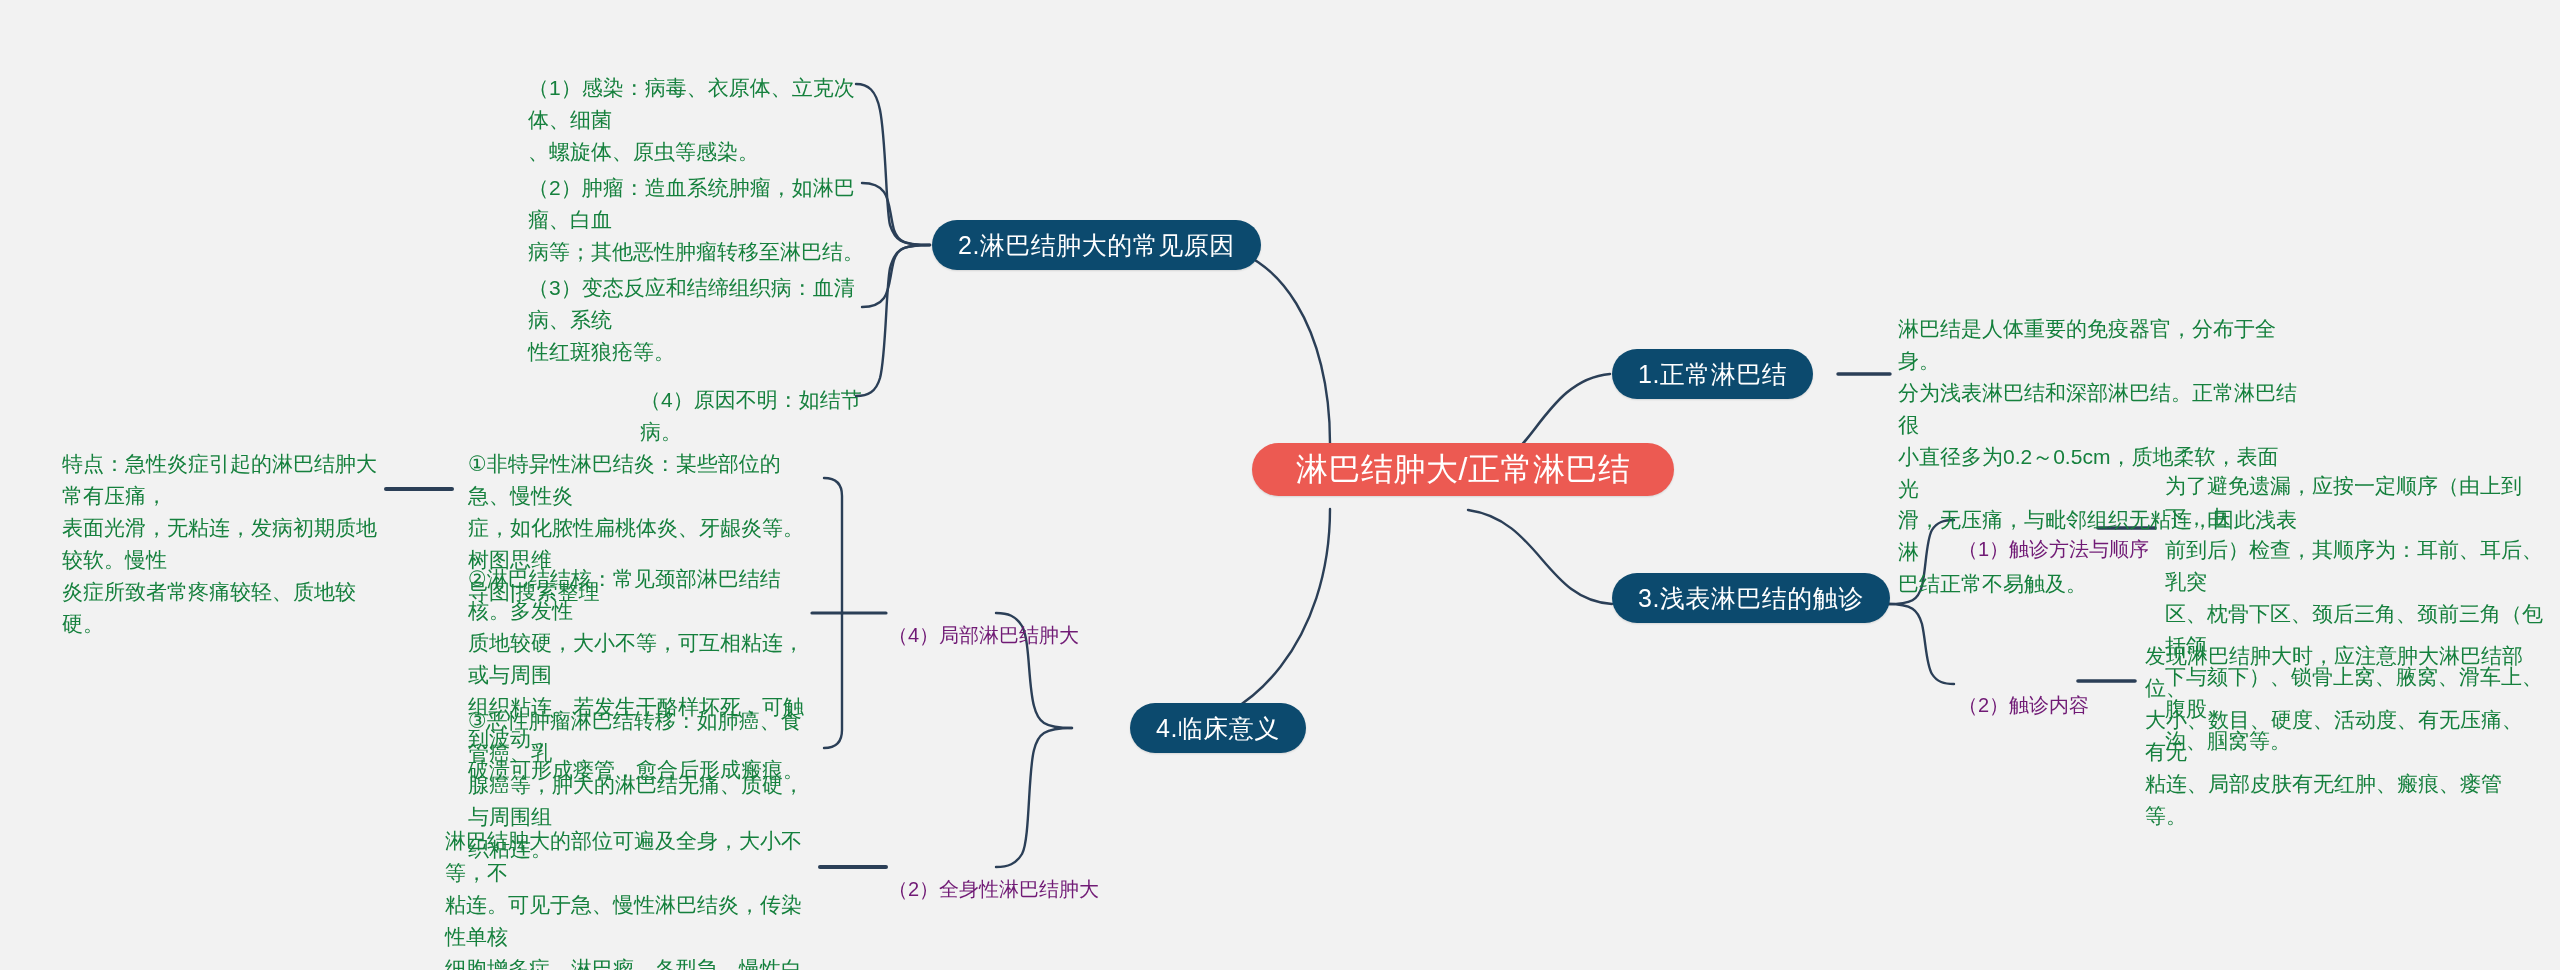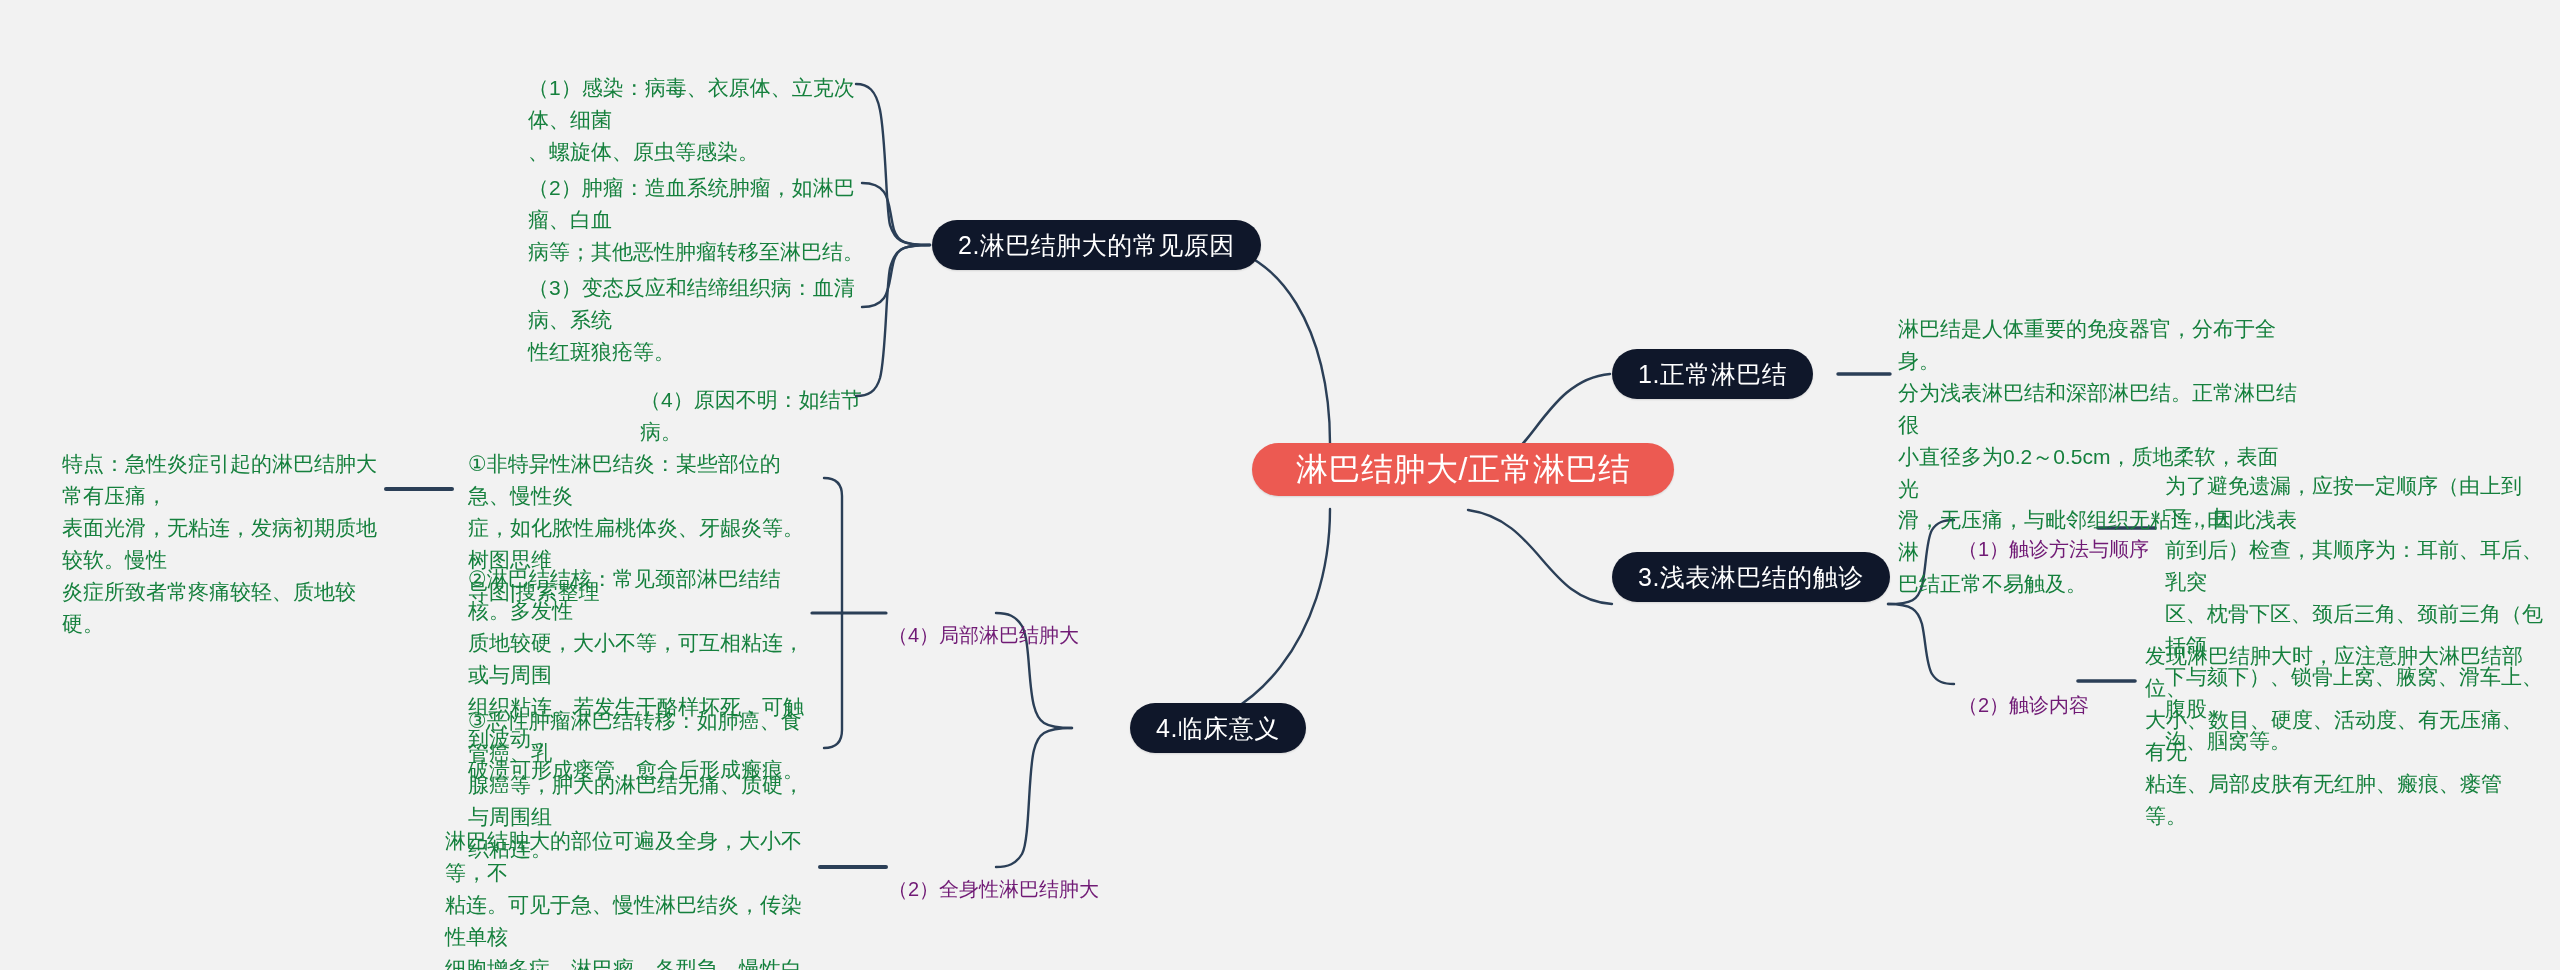--- a/index.html
+++ b/index.html
@@ -27,21 +27,21 @@
   }
   .node.root{
     background:#ec5a52;
     font-size:32px;
     height:53px;
     padding:0 44px;
     border-radius:999px;
     box-shadow:0 1px 2px rgba(0,0,0,.12);
   }
   .node.branch{
-    background:#0f172a;
+    background:#0c4a6e;
     box-shadow:0 1px 2px rgba(0,0,0,.12);
   }
 
   .leaf{
     position:absolute;
     color:#15803d;
     font-size:21px;
     line-height:1.52;
     white-space:pre-line;
     box-sizing:border-box;
@@ -105,21 +105,21 @@
   </div>
 
   <div class="node branch" style="left:932px;top:220px;">
     <span>2.淋巴结肿大的常见原因</span>
   </div>
 
   <div class="node branch" style="left:1612px;top:349px;">
     <span>1.正常淋巴结</span>
   </div>
 
-  <div class="node branch" style="left:1612px;top:552px;">
+  <div class="node branch" style="left:1612px;top:573px;">
     <span>3.浅表淋巴结的触诊</span>
   </div>
 
   <div class="node branch" style="left:1130px;top:703px;">
     <span>4.临床意义</span>
   </div>
 
   <div class="leaf l" style="left:528px;top:72px;width:340px;">（1）感染：病毒、衣原体、立克次体、细菌
 、螺旋体、原虫等感染。</div>
 

